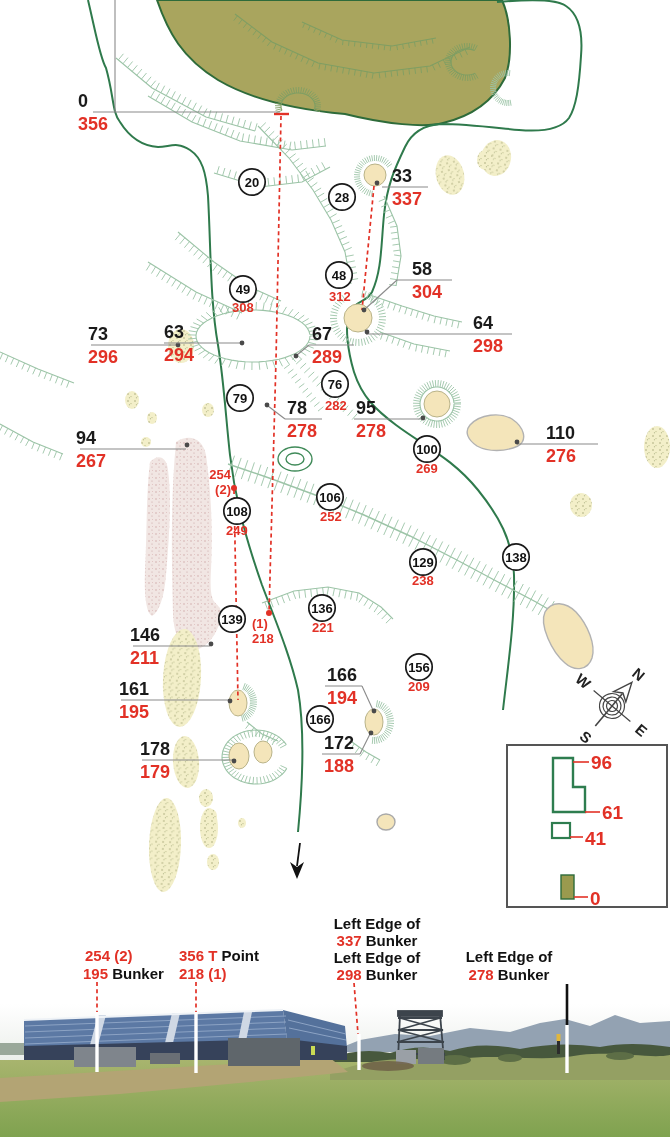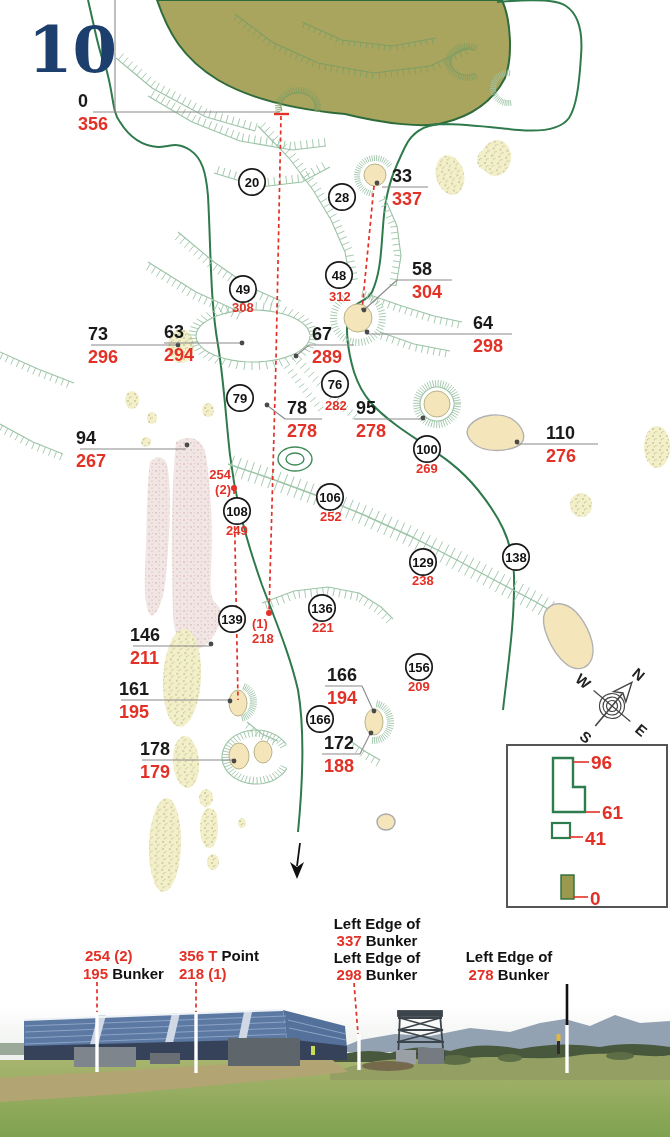--- a/index.html
+++ b/index.html
@@ -457,14 +457,13 @@
       <tspan class="t-foot-r">337</tspan><tspan class="t-foot-b"> Bunker</tspan></text>
     <text x="377" y="963" text-anchor="middle" class="t-foot-b">Left Edge of</text>
     <text x="377" y="980" text-anchor="middle">
       <tspan class="t-foot-r">298</tspan><tspan class="t-foot-b"> Bunker</tspan></text>
     <text x="509" y="962" text-anchor="middle" class="t-foot-b">Left Edge of</text>
     <text x="509" y="980" text-anchor="middle">
       <tspan class="t-foot-r">278</tspan><tspan class="t-foot-b"> Bunker</tspan></text>
   </g>
 </svg>
 
-<div id="hole-number">10</div>
 </div>
 
 </body></html>

